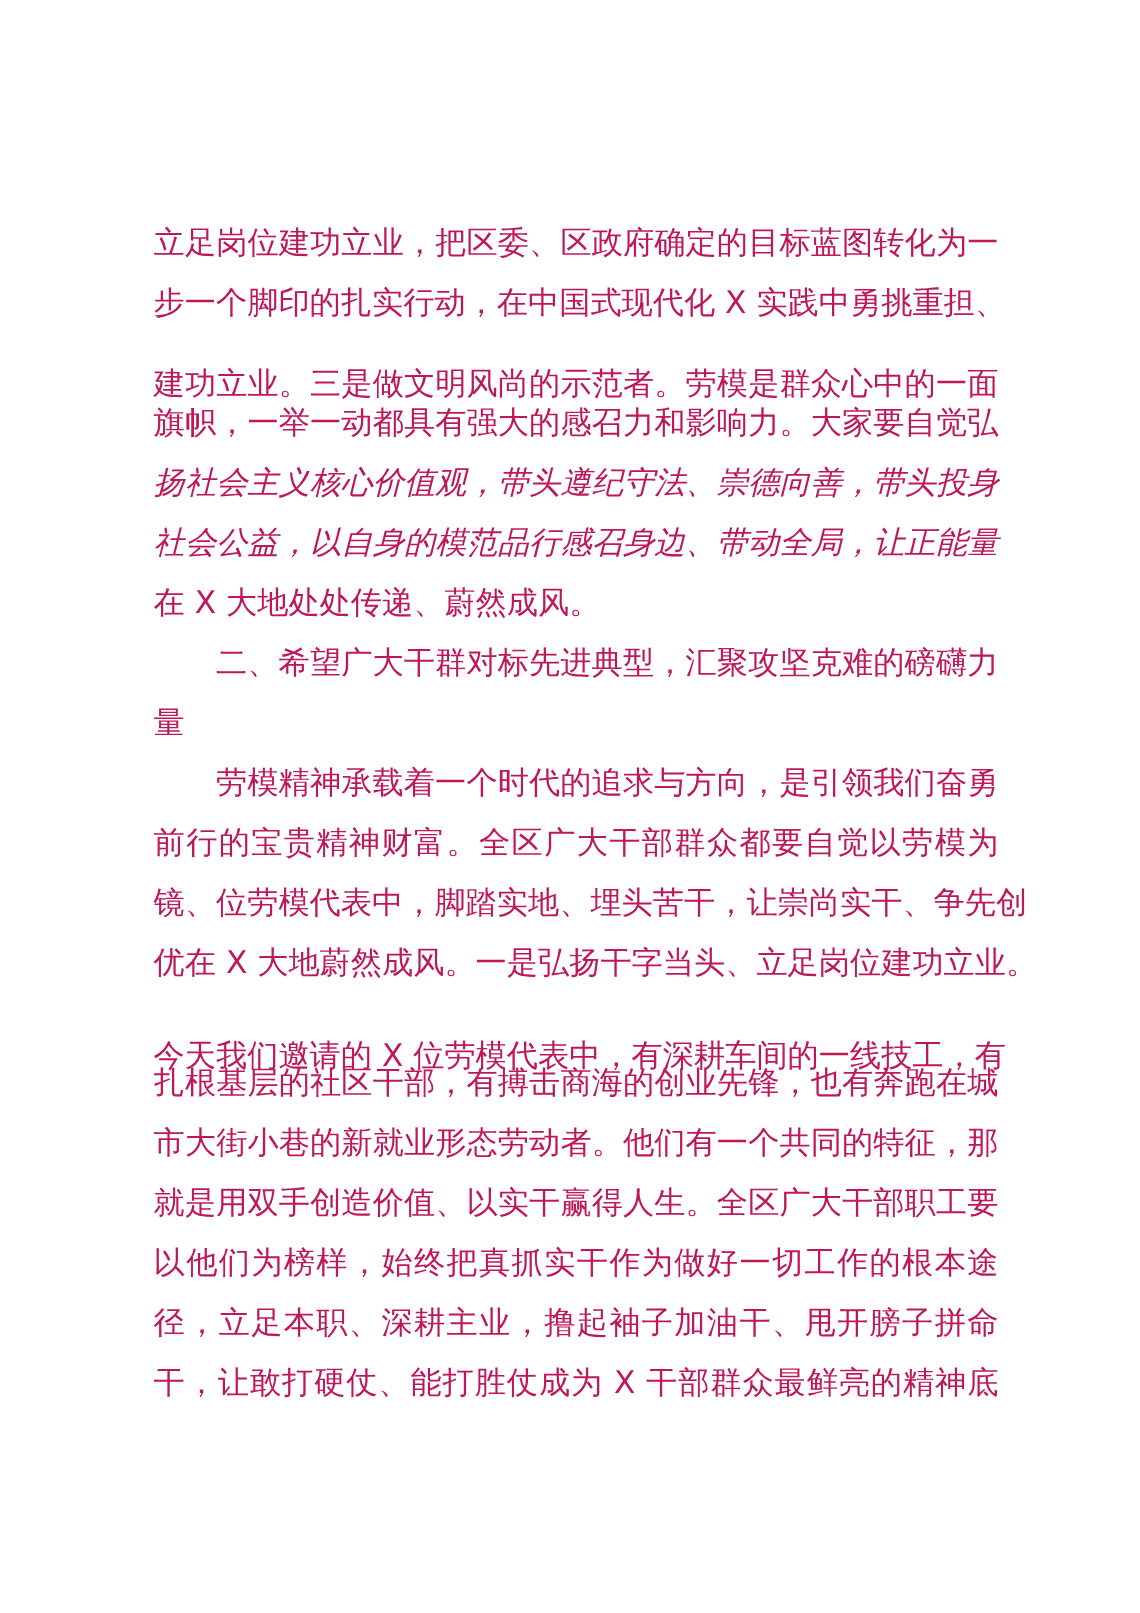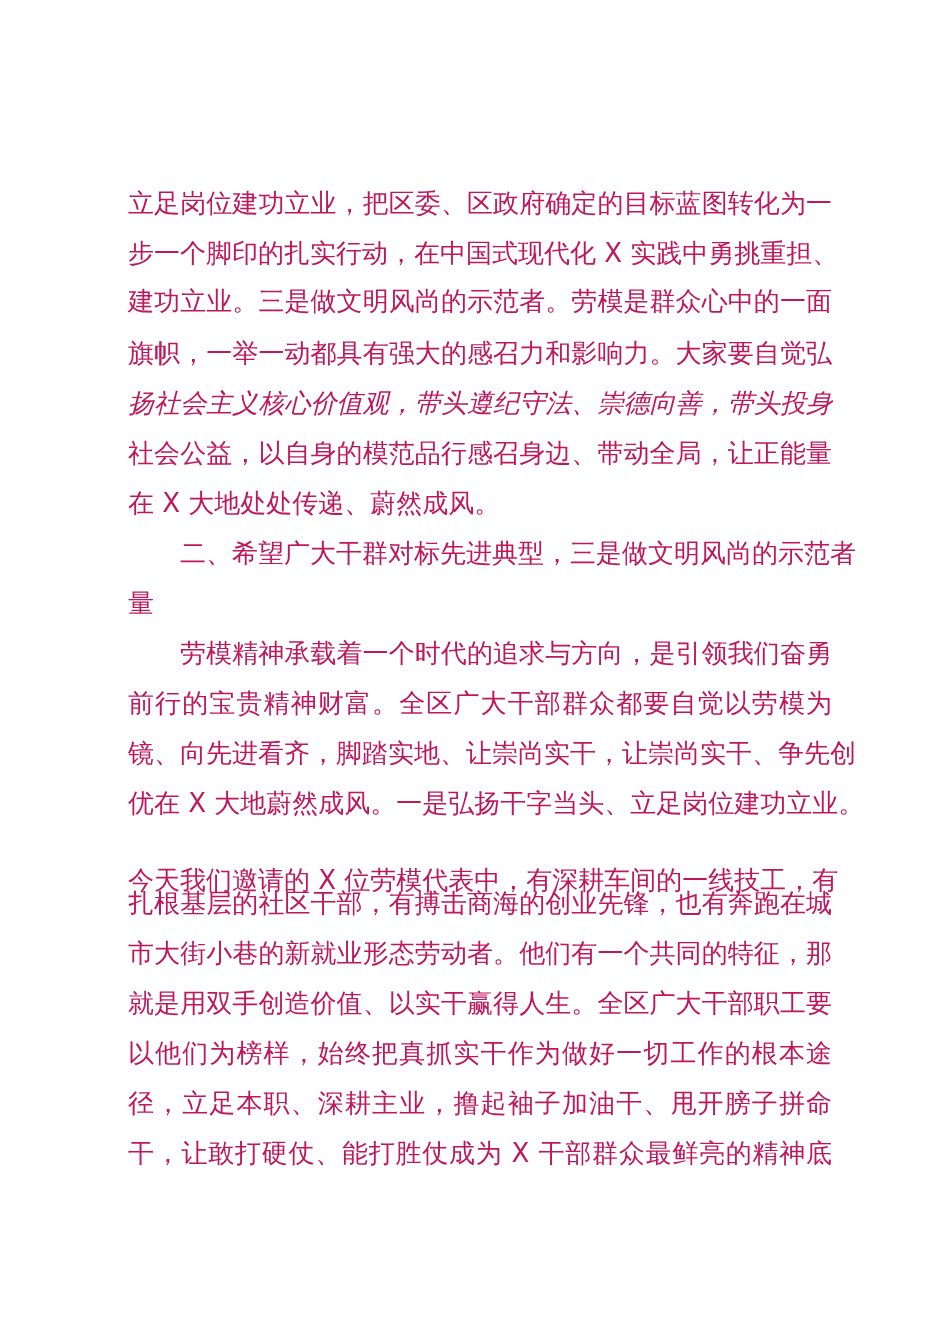--- a/index.html
+++ b/index.html
@@ -21,30 +21,30 @@
   }
   .line.last { text-align-last: left; }
   .line.indent { left: 180px; width: 652px; }
 </style>
 </head>
 <body>
 
 <div class="page" id="page">
     <div class="line" style="top: 178px;">立足岗位建功立业，把区委、区政府确定的目标蓝图转化为一</div>
     <div class="line" style="top: 228px;">步一个脚印的扎实行动，在中国式现代化 X 实践中勇挑重担、</div>
-    <div class="line" style="top: 278px; font-family: Liberation Mono, monospace;">建功立业。三是做文明风尚的示范者。劳模是群众心中的一面</div>
+    <div class="line" style="top: 295px;">建功立业。三是做文明风尚的示范者。劳模是群众心中的一面</div>
     <div class="line" style="top: 328px;">旗帜，一举一动都具有强大的感召力和影响力。大家要自觉弘</div>
     <div class="line" style="top: 378px; font-style: italic;">扬社会主义核心价值观，带头遵纪守法、崇德向善，带头投身</div>
-    <div class="line" style="top: 428px;">社会公益，以自身的模范品行感召身边、带动全局，让正能量</div>
+    <div class="line" style="top: 428px; font-style: italic;">社会公益，以自身的模范品行感召身边、带动全局，让正能量</div>
     <div class="line last" style="top: 478px;">在 X 大地处处传递、蔚然成风。</div>
-    <div class="line indent" style="top: 528px;">二、希望广大干群对标先进典型，三是做文明风尚的示范者</div>
+    <div class="line indent" style="top: 528px;">二、希望广大干群对标先进典型，汇聚攻坚克难的磅礴力</div>
     <div class="line last" style="top: 578px;">量</div>
     <div class="line indent" style="top: 628px;">劳模精神承载着一个时代的追求与方向，是引领我们奋勇</div>
     <div class="line" style="top: 678px;">前行的宝贵精神财富。全区广大干部群众都要自觉以劳模为</div>
-    <div class="line" style="top: 728px;">镜、向先进看齐，脚踏实地、让崇尚实干，让崇尚实干、争先创</div>
+    <div class="line" style="top: 728px;">镜、位劳模代表中，脚踏实地、埋头苦干，让崇尚实干、争先创</div>
     <div class="line" style="top: 778px;">优在 X 大地蔚然成风。一是弘扬干字当头、立足岗位建功立业。</div>
     <div class="line" style="top: 855px;">今天我们邀请的 X 位劳模代表中，有深耕车间的一线技工，有</div>
     <div class="line" style="top: 878px;">扎根基层的社区干部，有搏击商海的创业先锋，也有奔跑在城</div>
     <div class="line" style="top: 928px;">市大街小巷的新就业形态劳动者。他们有一个共同的特征，那</div>
     <div class="line" style="top: 1028px;">以他们为榜样，始终把真抓实干作为做好一切工作的根本途</div>
     <div class="line" style="top: 978px;">就是用双手创造价值、以实干赢得人生。全区广大干部职工要</div>
     <div class="line" style="top: 1078px;">径，立足本职、深耕主业，撸起袖子加油干、甩开膀子拼命</div>
     <div class="line" style="top: 1128px;">干，让敢打硬仗、能打胜仗成为 X 干部群众最鲜亮的精神底</div>
   </div>
 

